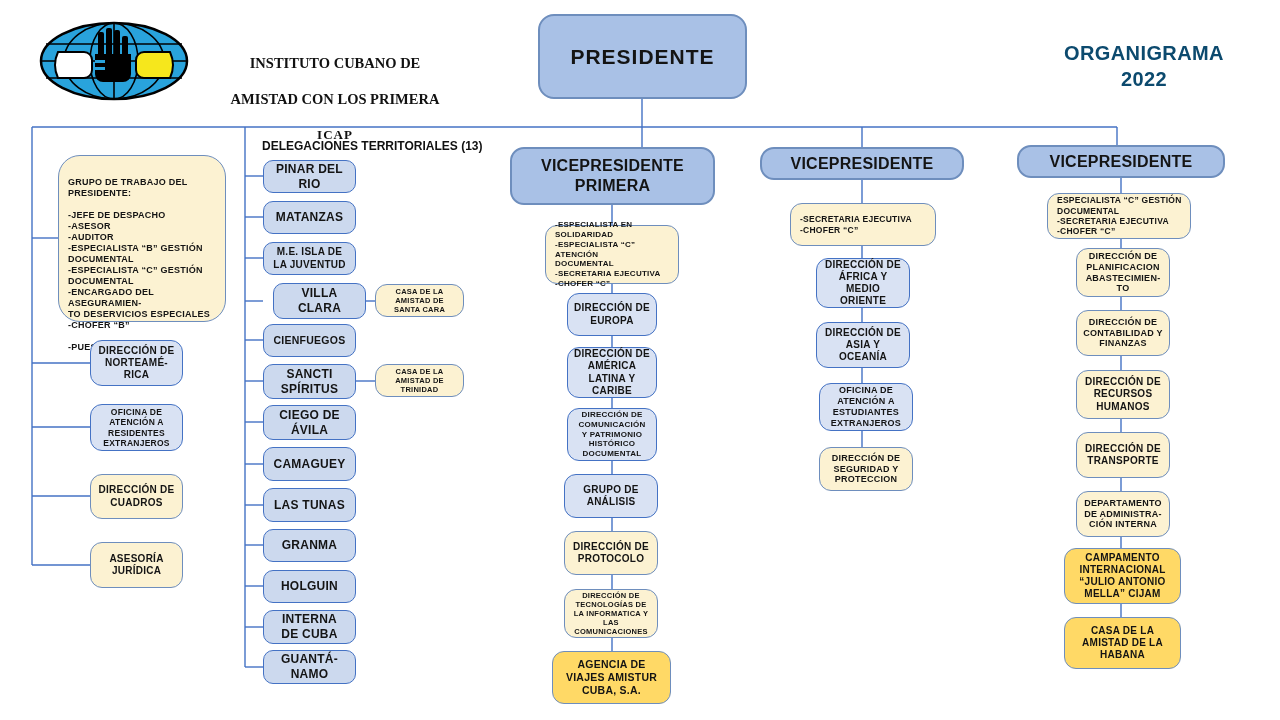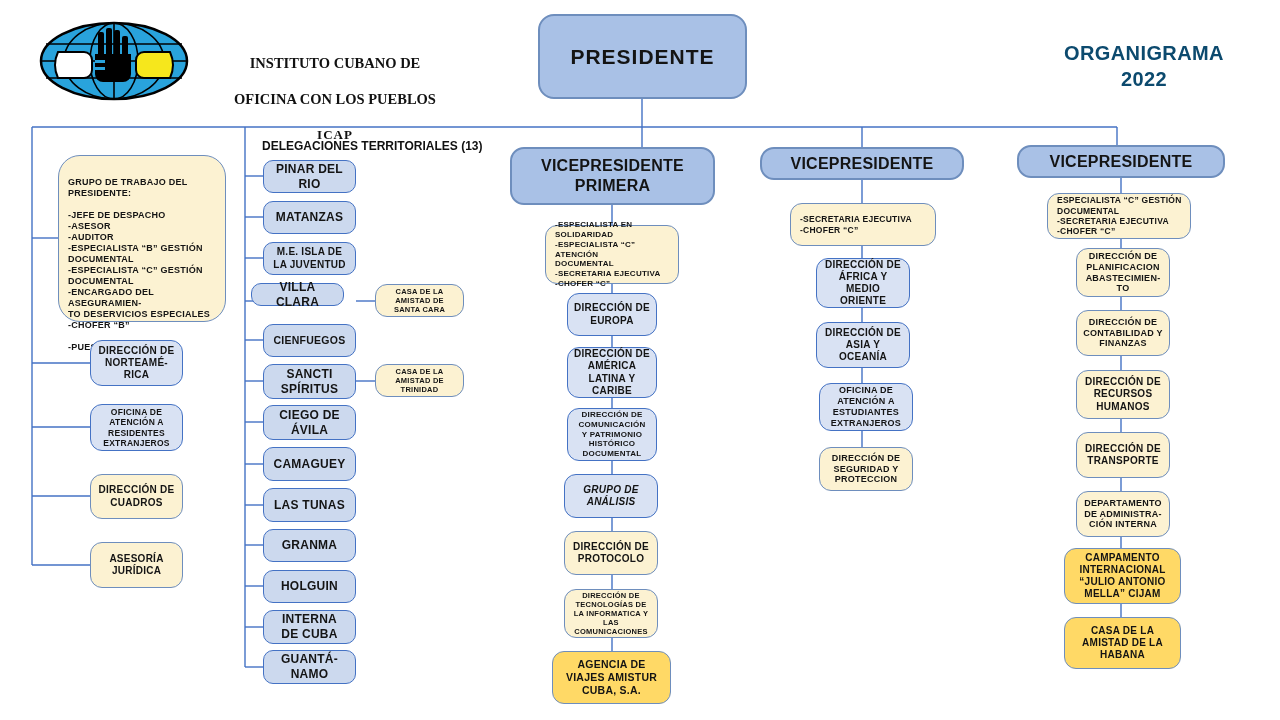--- a/index.html
+++ b/index.html
@@ -86,21 +86,21 @@
       <path d="M57,34 h36 v20 a8,8 0 0 1 -8,8 H65 a8,8 0 0 1 -8,-8 z"></path>
     </g>
     <rect x="57" y="40" width="10" height="3" fill="#29a3dc"></rect>
     <rect x="57" y="47" width="10" height="3" fill="#29a3dc"></rect>
 
     <path d="M132,32 h-26 a8,8 0 0 0 -8,8 v10 a8,8 0 0 0 8,8 h26 q6,-13 0,-26 z" fill="#f6e71c" stroke="#000" stroke-width="2"></path>
   </svg>
 
   <div id="inst" class="lbl">
     <div>INSTITUTO CUBANO DE</div>
-    <div>OFICINA CON LOS PUEBLOS</div>
+    <div>AMISTAD CON LOS PRIMERA</div>
     <div class="acr">ICAP</div>
   </div>
   <div id="presidente" class="box hdr">PRESIDENTE</div>
   <div id="org-title" class="lbl">ORGANIGRAMA
 2022</div>
 
   <div class="box cream la t9" style="left:58px;top:155px;width:168px;height:167px;border-radius:22px;align-items:flex-start;padding-top:21px;">GRUPO DE TRABAJO   DEL
 PRESIDENTE:
 
 -JEFE DE DESPACHO
@@ -126,21 +126,21 @@
 CUADROS</div>
   <div class="box cream t10" style="left:90px;top:542px;width:93px;height:46px;">ASESORÍA
 JURÍDICA</div>
 
   <div id="deleg-title" class="lbl">DELEGACIONES  TERRITORIALES  (13)</div>
   <div class="box prov" style="left:263px;top:160px;width:93px;height:33px;">PINAR  DEL
 RIO</div>
   <div class="box prov" style="left:263px;top:201px;width:93px;height:33px;">MATANZAS</div>
   <div class="box prov t10" style="left:263px;top:242px;width:93px;height:33px;">M.E. ISLA DE
 LA JUVENTUD</div>
-  <div class="box prov" style="left:251px;top:283px;width:93px;height:23px;">VILLA
+  <div class="box prov" style="left:273px;top:283px;width:93px;height:36px;">VILLA
 CLARA</div>
   <div class="box prov t105" style="left:263px;top:324px;width:93px;height:33px;">CIENFUEGOS</div>
   <div class="box prov" style="left:263px;top:364px;width:93px;height:35px;">SANCTI
 SPÍRITUS</div>
   <div class="box prov" style="left:263px;top:405px;width:93px;height:35px;">CIEGO  DE
 ÁVILA</div>
   <div class="box prov" style="left:263px;top:447px;width:93px;height:34px;">CAMAGUEY</div>
   <div class="box prov" style="left:263px;top:488px;width:93px;height:34px;">LAS TUNAS</div>
   <div class="box prov" style="left:263px;top:529px;width:93px;height:33px;">GRANMA</div>
   <div class="box prov" style="left:263px;top:570px;width:93px;height:33px;">HOLGUIN</div>
@@ -167,21 +167,21 @@
 EUROPA</div>
   <div class="box blue t10" style="left:567px;top:347px;width:90px;height:51px;">DIRECCIÓN DE
 AMÉRICA
 LATINA   Y
 CARIBE</div>
   <div class="box blue t8" style="left:567px;top:408px;width:90px;height:53px;">DIRECCIÓN DE
 COMUNICACIÓN
 Y PATRIMONIO
 HISTÓRICO
 DOCUMENTAL</div>
-  <div class="box blue t10" style="left:564px;top:474px;width:94px;height:44px;font-style:italic;">GRUPO DE
+  <div class="box blue t10" style="left:564px;top:474px;width:94px;height:44px;">GRUPO DE
 ANÁLISIS</div>
   <div class="box cream t10" style="left:564px;top:531px;width:94px;height:44px;">DIRECCIÓN DE
 PROTOCOLO</div>
   <div class="box cream t75" style="left:564px;top:589px;width:94px;height:49px;">DIRECCIÓN DE
 TECNOLOGÍAS DE
 LA INFORMATICA Y
 LAS
 COMUNICACIONES</div>
   <div class="box gold" style="left:552px;top:651px;width:119px;height:53px;">AGENCIA  DE
 VIAJES  AMISTUR

